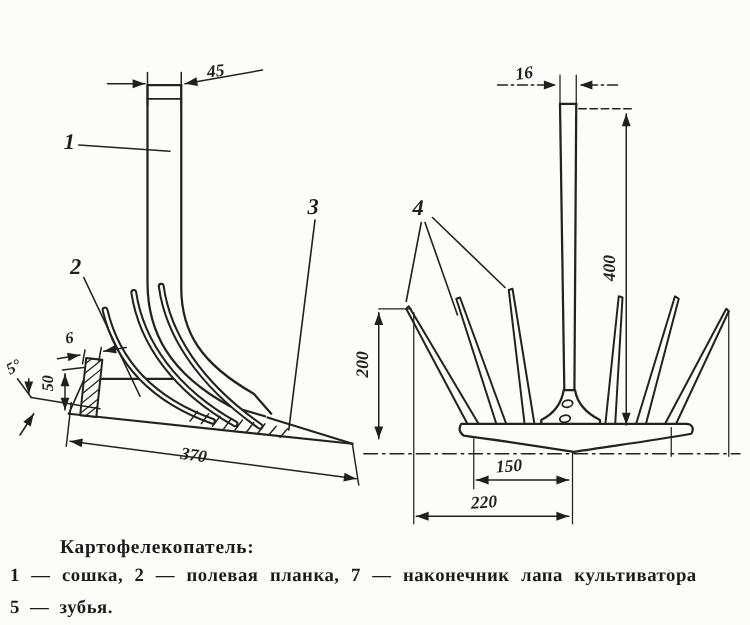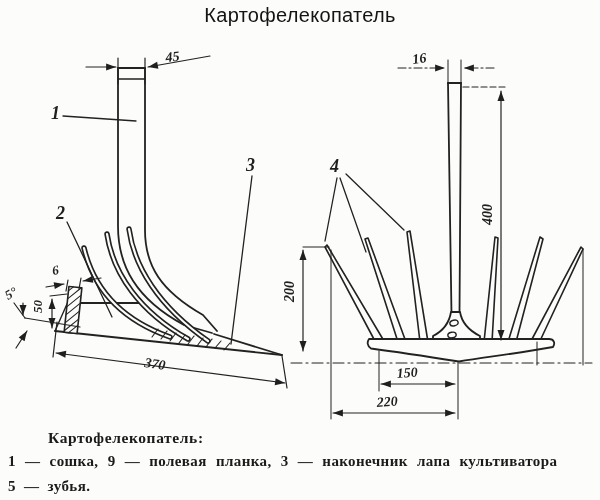--- a/index.html
+++ b/index.html
@@ -37,21 +37,20 @@
   text{fill:#1f1f1f;}
   .dim-num{font-family:"Liberation Serif", serif;font-style:italic;font-weight:700;font-size:14px;}
   .dim-num-sm{font-family:"Liberation Serif", serif;font-style:italic;font-weight:700;font-size:13px;}
   .part-num{font-family:"Liberation Serif", serif;font-style:italic;font-weight:700;font-size:18px;}
 </style>
 </head>
 <body>
 
 <div class="stage">
 
-  <div class="title">Картофелекопатель</div>
 
   <svg class="drawing" width="600" height="500" viewBox="0 0 600 500" fill="none" stroke-linecap="round" stroke-linejoin="round">
     <defs>
       <marker id="arr" viewBox="0 0 10 10" refX="9.5" refY="5" markerWidth="11" markerHeight="11" markerUnits="userSpaceOnUse" orient="auto-start-reverse">
         <path d="M0.5,1.8 L9.5,5 L0.5,8.2 Z" fill="#1f1f1f" stroke="none"></path>
       </marker>
     </defs>
 
     <g stroke="#222" stroke-width="1.8">
 
@@ -219,17 +218,17 @@
         <path d="M337,178 L325,241"></path>
         <path d="M340,178 L366,252"></path>
         <path d="M346,174 L404,230"></path>
         <text class="part-num" x="330" y="172" stroke="none">4</text>
       </g>
     </g>
   </svg>
 
   <div class="caption">
     <div class="head">Картофелекопатель:</div>
-    <div class="ln1">1 — сошка, 9 — полевая планка, 3 — наконечник лапа культиватора</div>
+    <div class="ln1">1 — сошка, 2 — полевая планка, 7 — наконечник лапа культиватора</div>
     <div class="ln2">5 — зубья.</div>
   </div>
 
 </div>
 
 </body></html>

